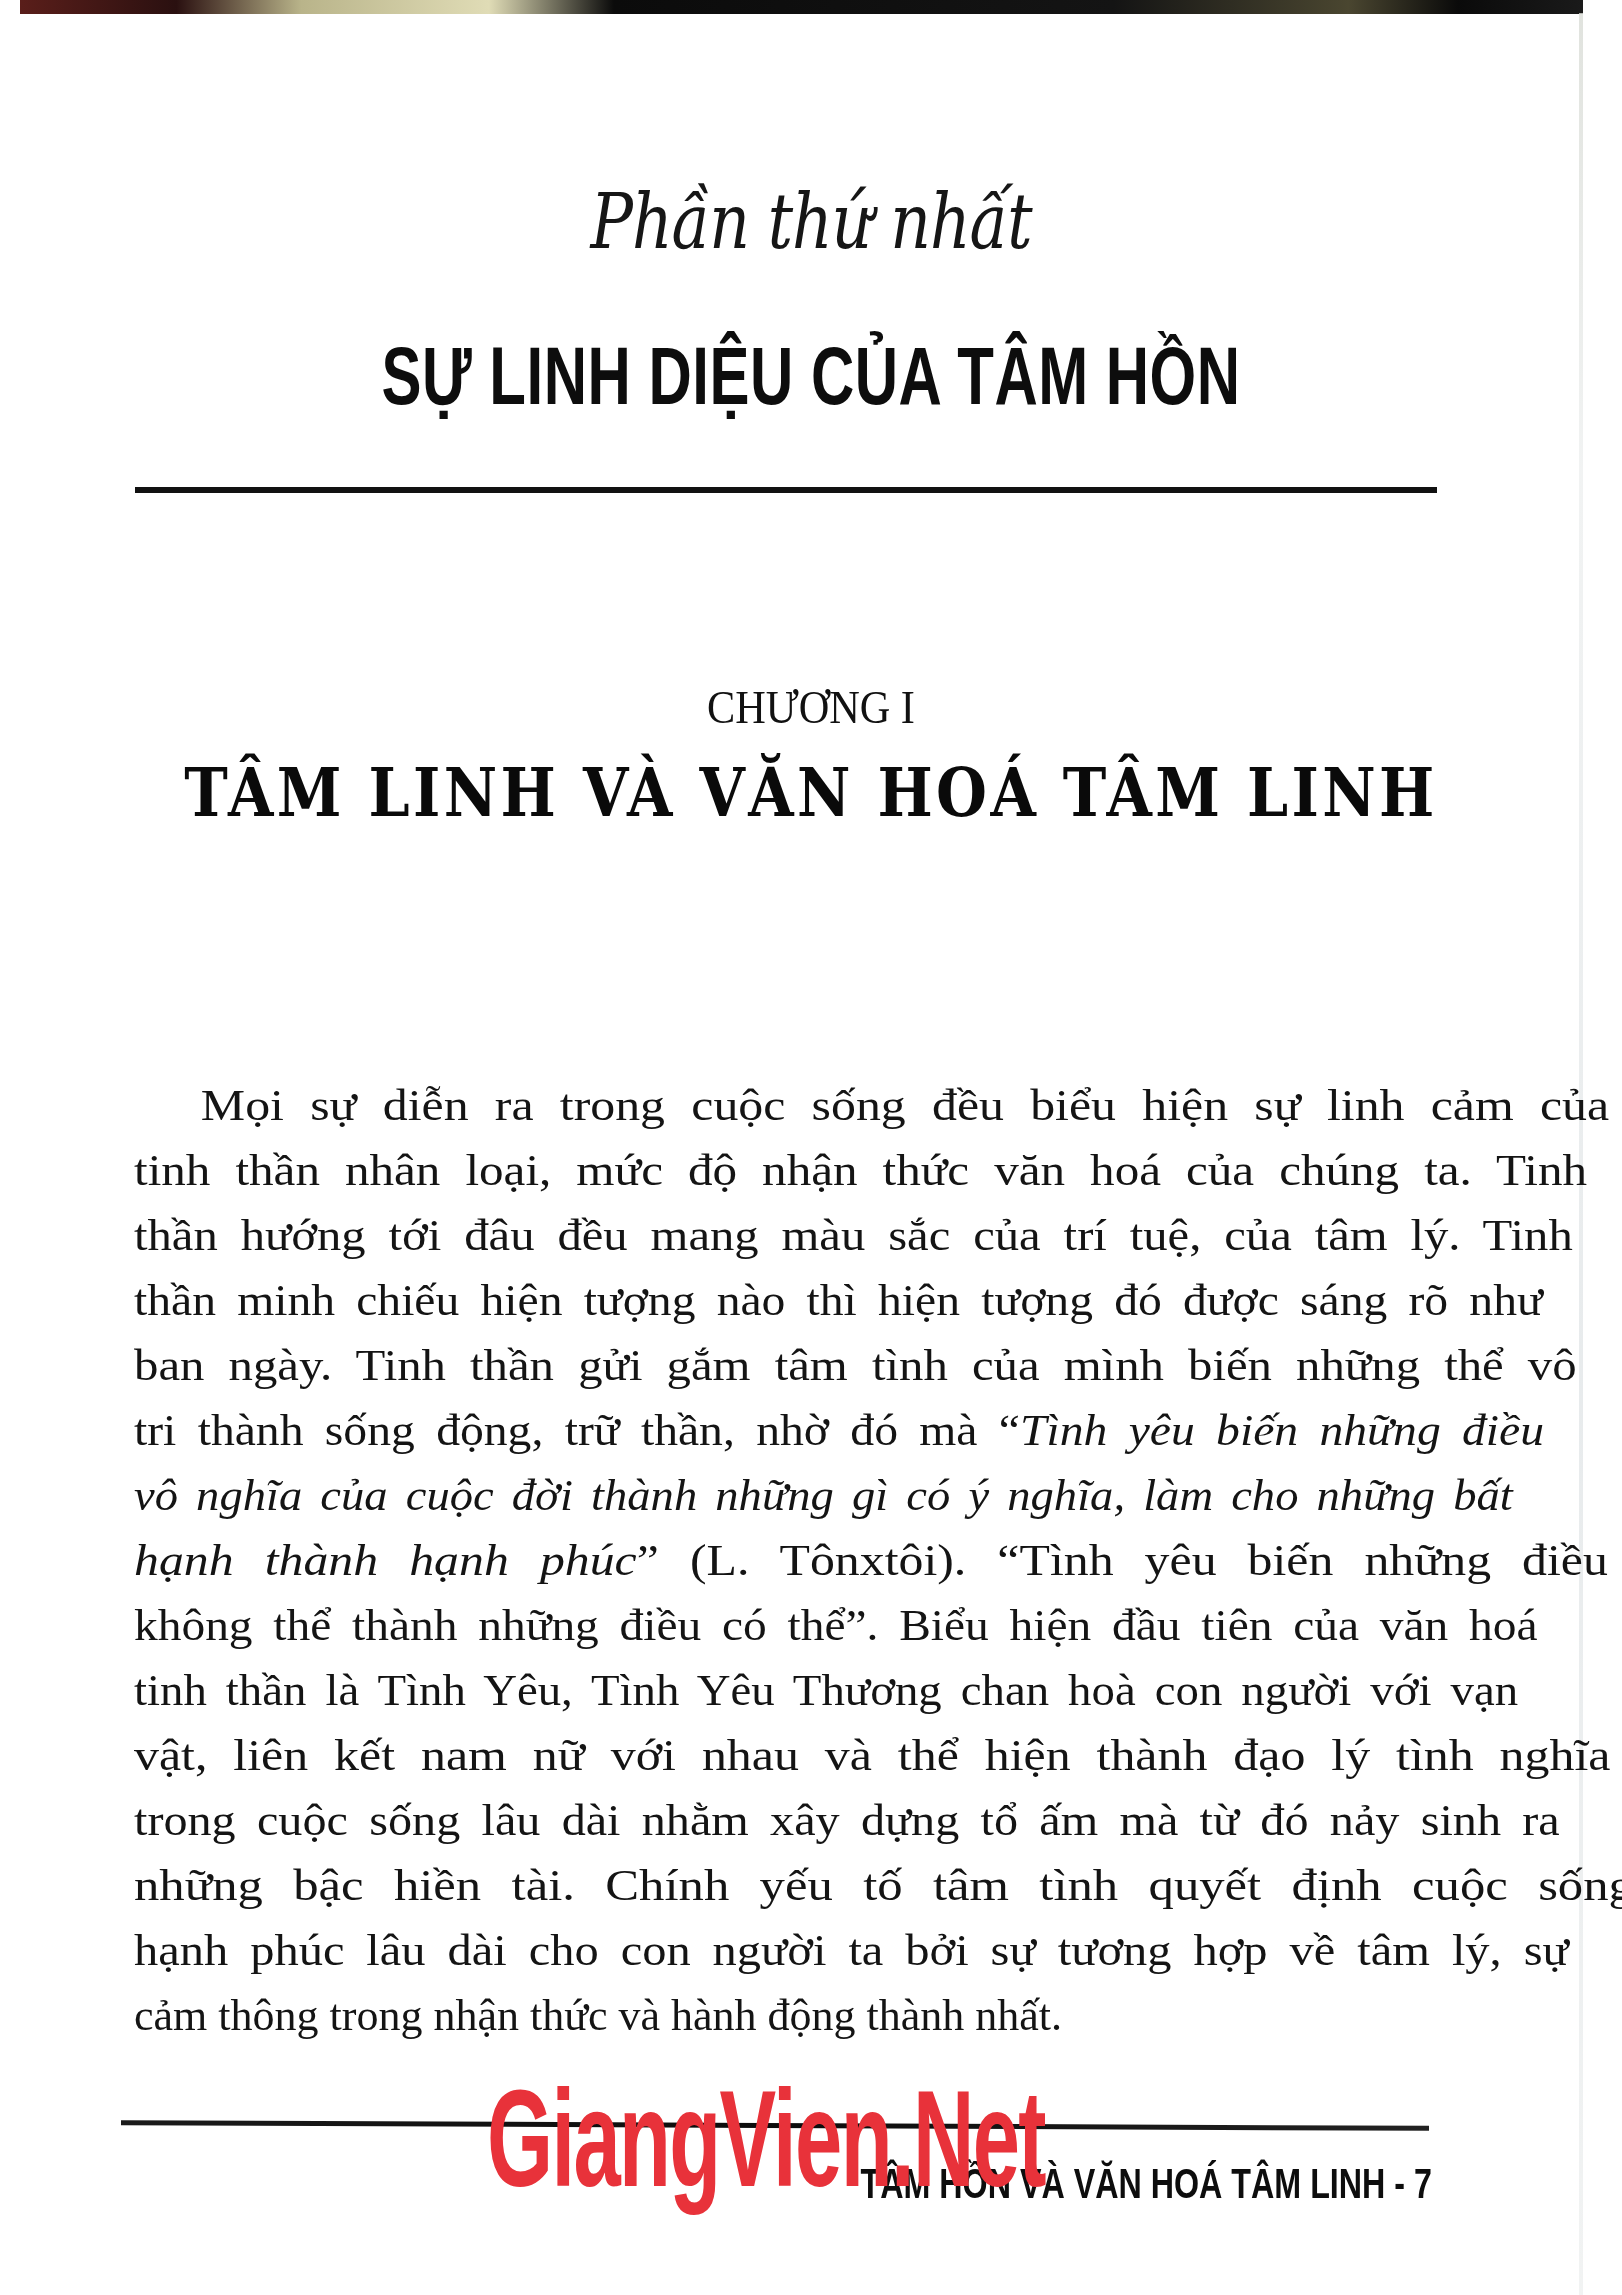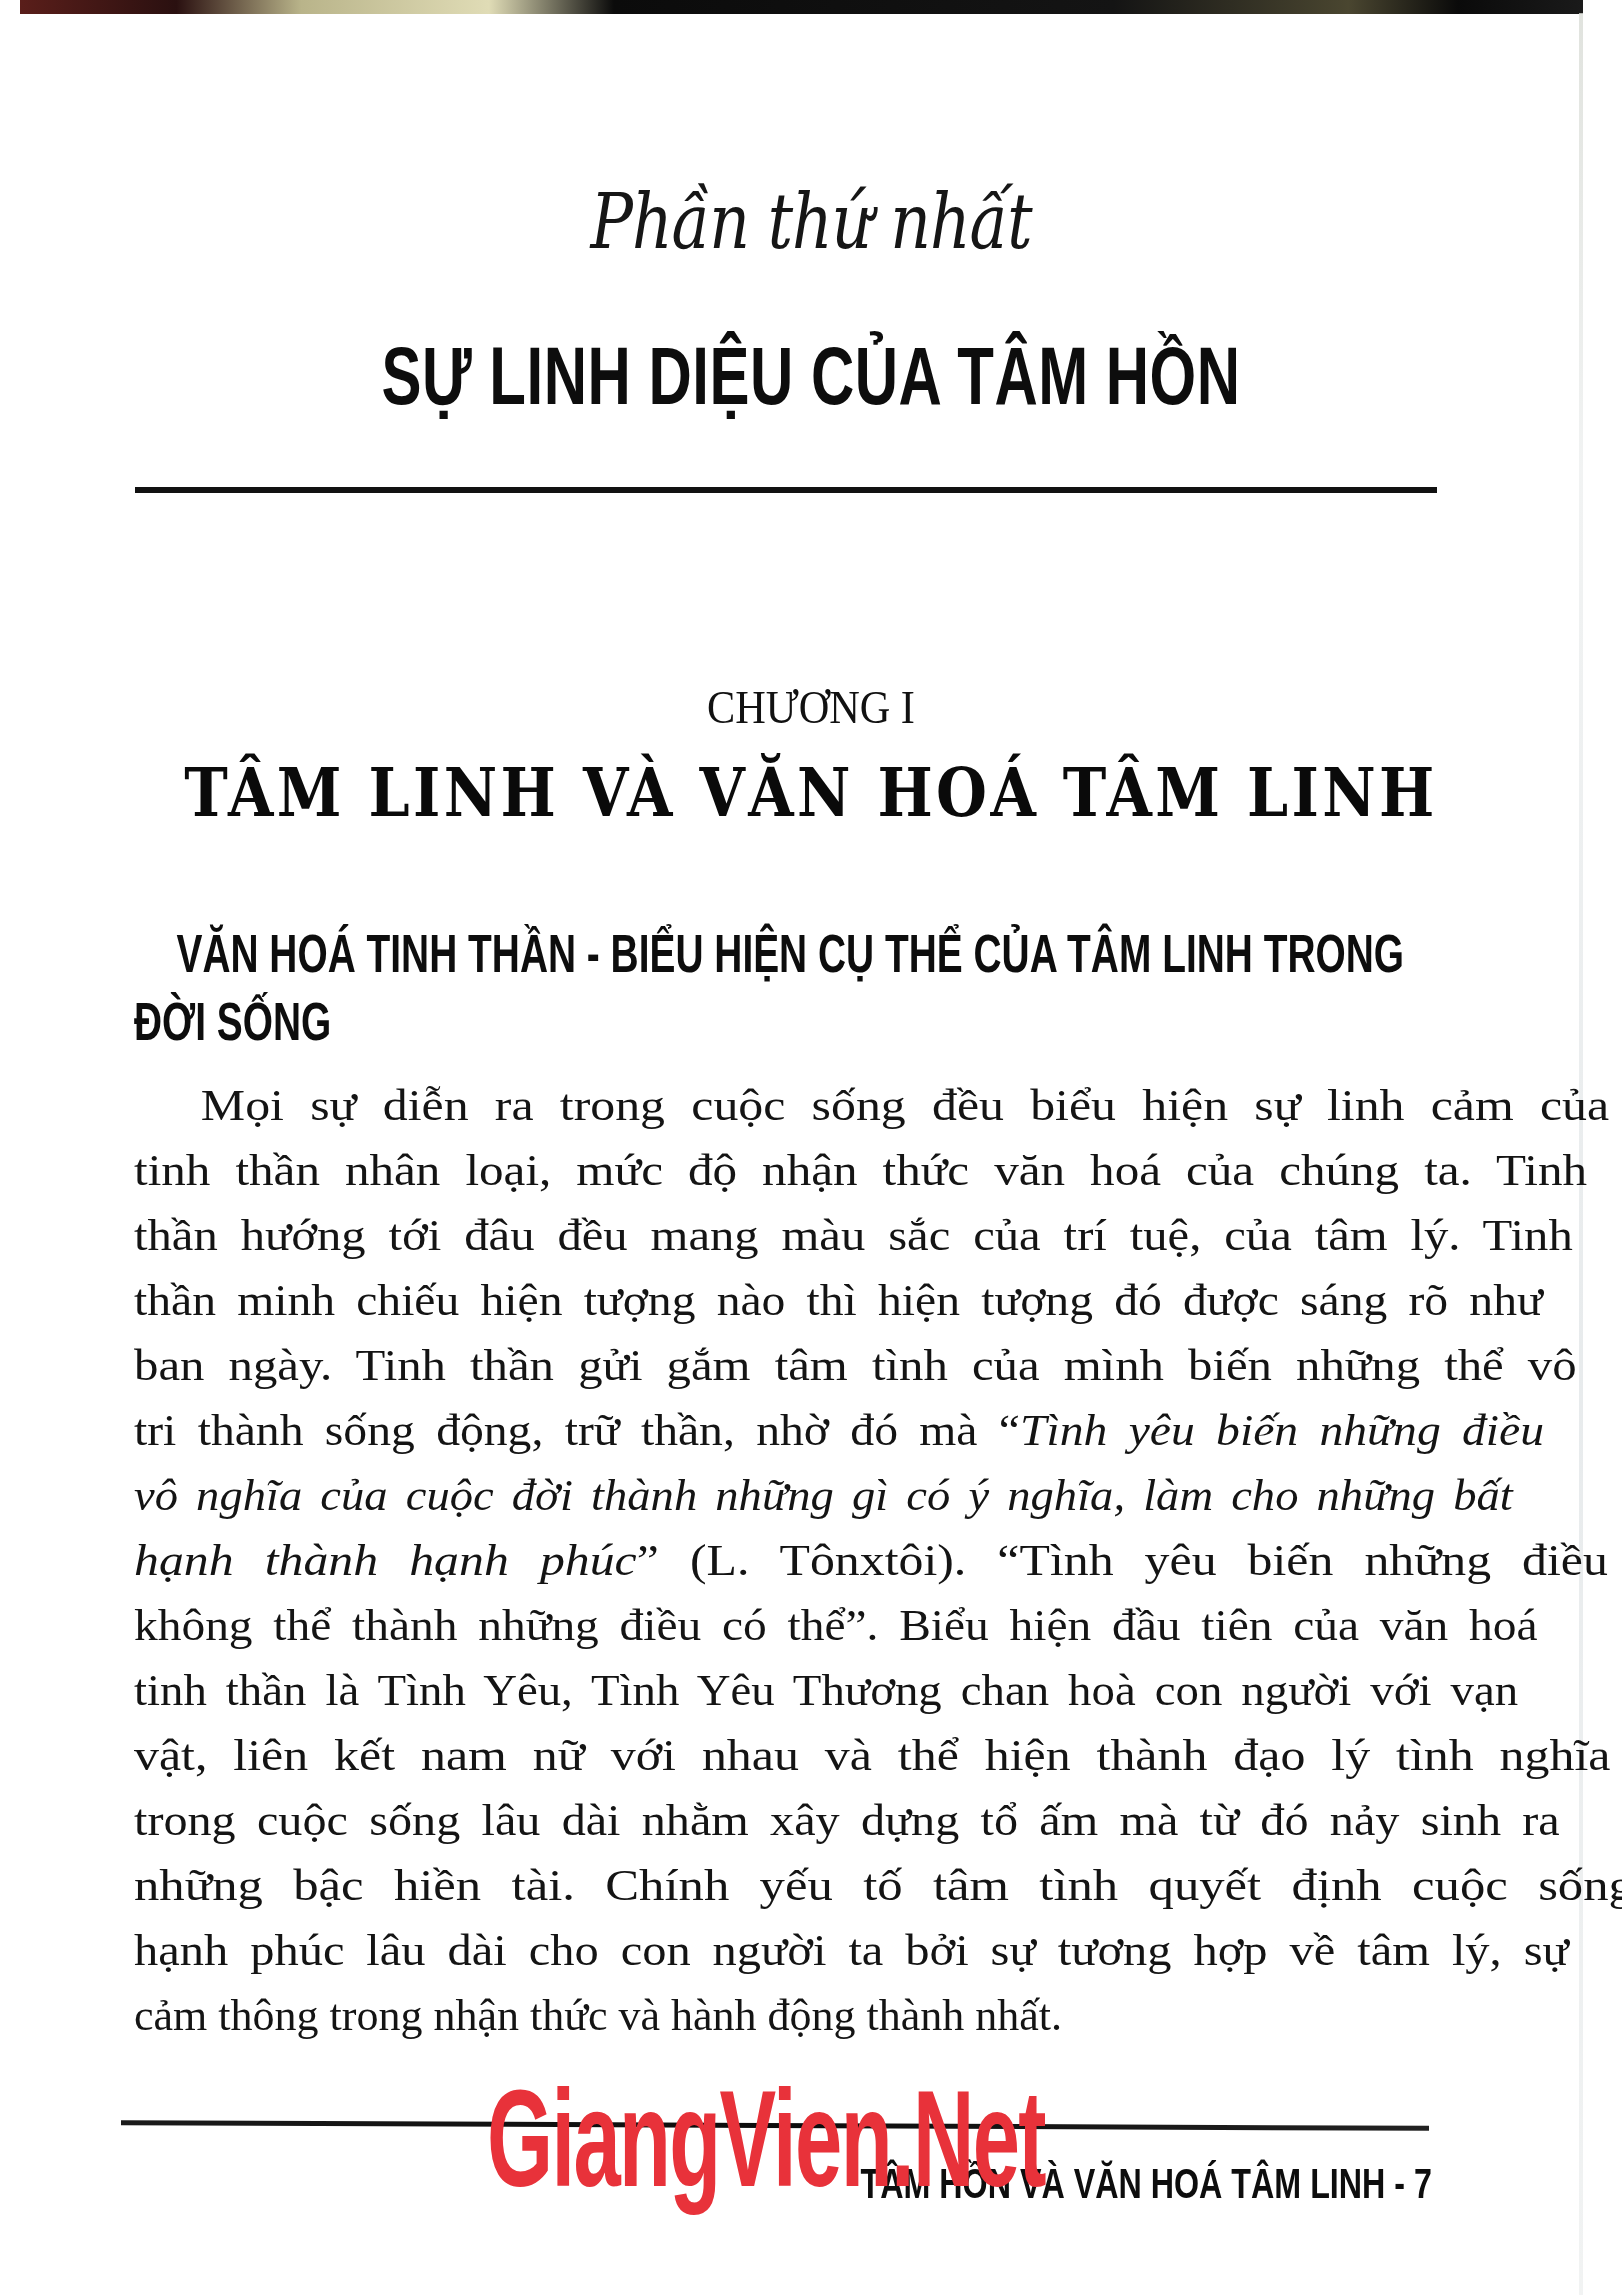--- a/index.html
+++ b/index.html
@@ -187,24 +187,20 @@
 
 <div class="page">
 
   <div class="part-label">Phần thứ nhất</div>
   <div class="part-title">SỰ LINH DIỆU CỦA TÂM HỒN</div>
   <div class="rule-top"></div>
 
   <div class="chapter-num">CHƯƠNG I</div>
   <div class="chapter-title">TÂM LINH VÀ VĂN HOÁ TÂM LINH</div>
 
-  <div class="section-heading">
-    <span class="line first">VĂN HOÁ TINH THẦN - BIỂU HIỆN CỤ THỂ CỦA TÂM LINH TRONG</span>
-    <span class="line">ĐỜI SỐNG</span>
-  </div>
 
   <div class="body-text">
     <span class="bl indent" style="display: block; transform: scaleX(1.133);">Mọi sự diễn ra trong cuộc sống đều biểu hiện sự linh cảm của</span>
     <span class="bl" style="display: block; transform: scaleX(1.116);">tinh thần nhân loại, mức độ nhận thức văn hoá của chúng ta. Tinh</span>
     <span class="bl" style="display: block; transform: scaleX(1.105);">thần hướng tới đâu đều mang màu sắc của trí tuệ, của tâm lý. Tinh</span>
     <span class="bl" style="display: block; transform: scaleX(1.082);">thần minh chiếu hiện tượng nào thì hiện tượng đó được sáng rõ như</span>
     <span class="bl" style="display: block; transform: scaleX(1.108);">ban ngày. Tinh thần gửi gắm tâm tình của mình biến những thể vô</span>
     <span class="bl" style="display: block; transform: scaleX(1.083);"><span>tri thành sống động, trữ thần, nhờ đó mà “</span><em>Tình yêu biến những điều</em></span>
     <span class="bl" style="display: block; transform: scaleX(1.059);"><em>vô nghĩa của cuộc đời thành những gì có ý nghĩa, làm cho những bất</em></span>
     <span class="bl" style="display: block; transform: scaleX(1.132);"><em>hạnh thành hạnh phúc</em><span>” (L. Tônxtôi). “Tình yêu biến những điều</span></span>

